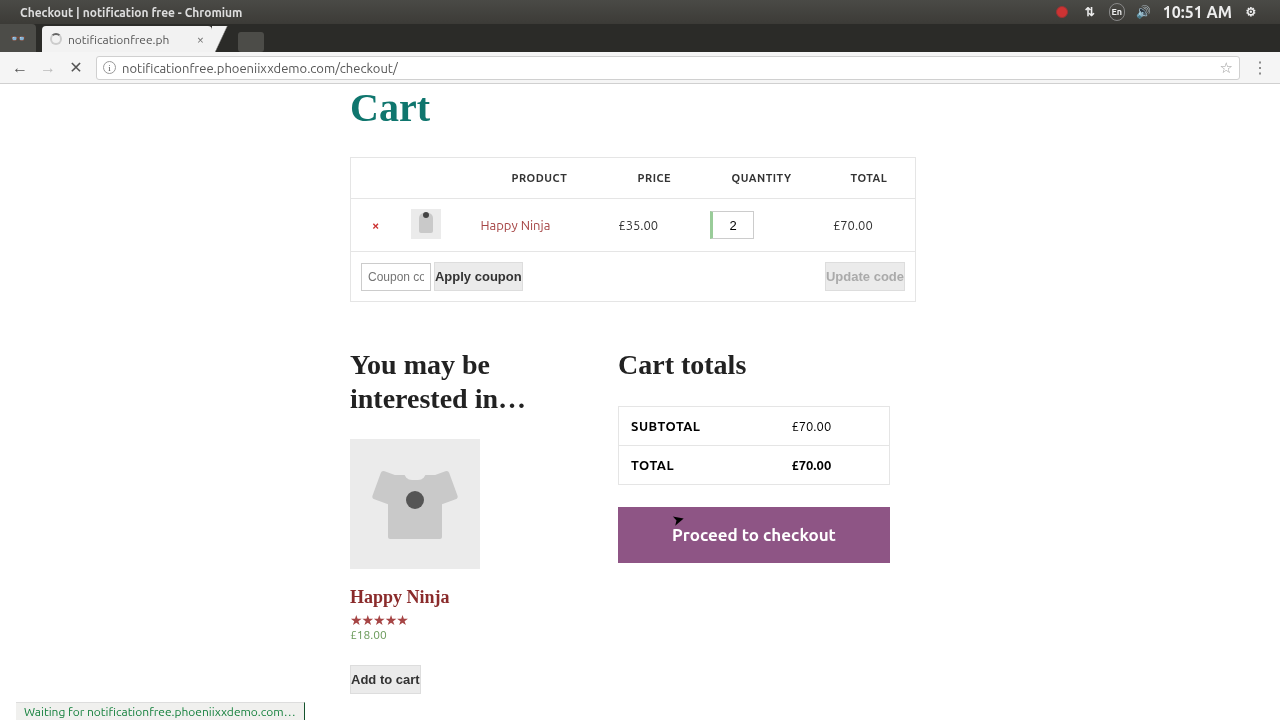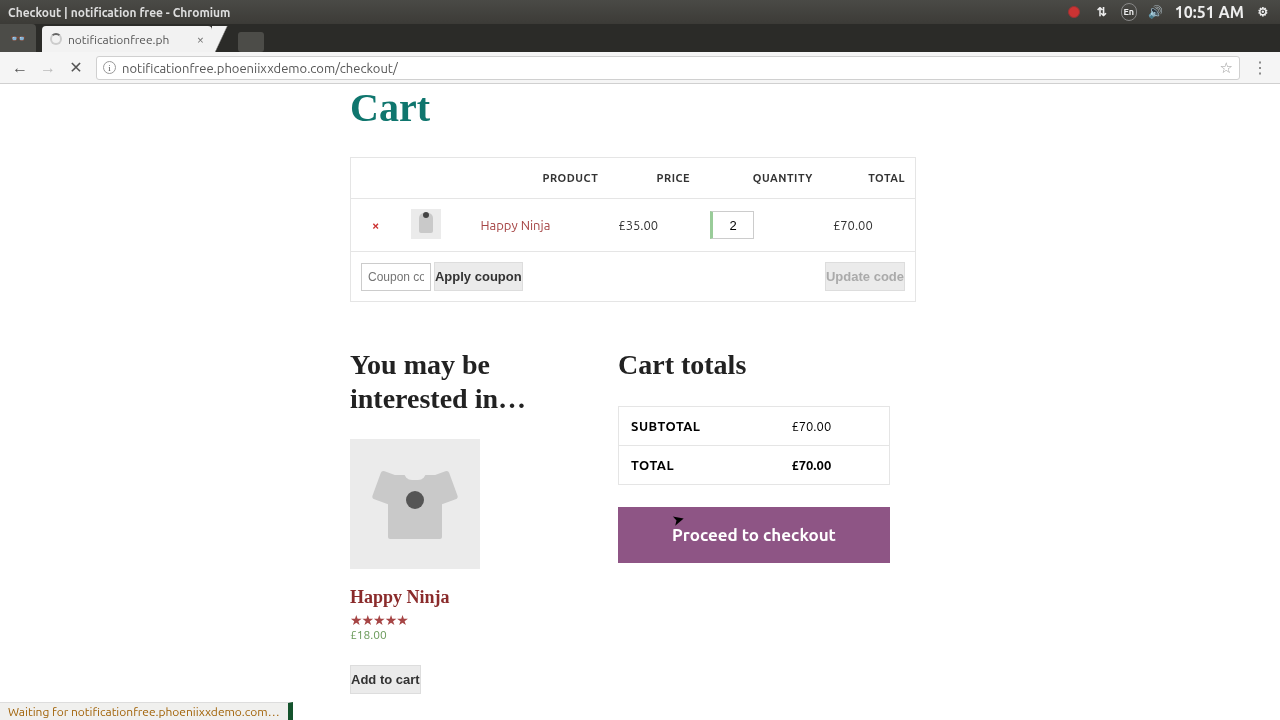--- a/index.html
+++ b/index.html
@@ -1,17 +1,17 @@
 <!DOCTYPE html>
 <html><head>
 <meta charset="utf-8">
 <style>
 *{box-sizing:border-box;margin:0;padding:0}
 body{font-family:Ubuntu,Arial,sans-serif;width:1280px;height:720px;overflow:hidden;background:#fff}
-.titlebar{background:linear-gradient(#4a4a46,#3c3b37);height:24px;display:flex;align-items:center;padding:0 8px;color:#ddd;font-size:12px;font-weight:bold}
+.titlebar{background:linear-gradient(#4a4a46,#3c3b37);height:24px;display:flex;align-items:center;padding:0 20px;color:#ddd;font-size:12px;font-weight:bold}
 .titlebar .spacer{flex:1}
 .sysicon{width:18px;height:18px;margin-left:10px;display:inline-flex;align-items:center;justify-content:center;color:#eee;font-size:12px}
 .rec{width:12px;height:12px;background:#c33;border-radius:50%;border:1px solid #933}
 .tabbar{background:#2b2b28;height:28px;display:flex;align-items:flex-end;padding-left:42px;position:relative}
 .launcher-tab{position:absolute;left:0;top:0;width:36px;height:28px;background:#4c4c48;border-radius:0 4px 0 0;display:flex;align-items:center;justify-content:center;color:#ddd;font-size:13px}
 .tab{background:#f2f2f2;height:26px;border-radius:4px 4px 0 0;display:flex;align-items:center;padding:0 8px;font-size:12px;color:#555;width:170px;position:relative}
 .tab .spinner{width:12px;height:12px;border:2px solid #ccc;border-top-color:#666;border-radius:50%;margin-right:6px}
 .tab .close{color:#777;margin-left:auto;font-size:13px}
 .tab:after{content:"";position:absolute;right:-20px;top:0;width:20px;height:26px;background:linear-gradient(115deg,#f2f2f2 45%,#2b2b28 50%)}
 .newtab{width:26px;height:20px;background:#4c4c48;margin-left:26px;border-radius:3px}
@@ -19,21 +19,21 @@
 .navbtn{width:22px;height:22px;display:flex;align-items:center;justify-content:center;color:#555;margin:0 3px;font-size:16px}
 .navbtn.dim{color:#bbb}
 .urlbox{flex:1;height:24px;border:1px solid #d0d0d0;border-radius:3px;background:#fff;display:flex;align-items:center;padding:0 6px;margin:0 6px;font-size:13px;color:#555}
 .urlbox .inficon{border:1px solid #999;border-radius:50%;width:13px;height:13px;display:inline-flex;align-items:center;justify-content:center;font-size:9px;margin-right:6px;font-family:serif}
 .urlbox .star{margin-left:auto;color:#999;font-size:15px}
 .menubtn{color:#777;font-size:16px;margin:0 6px}
 .content{height:636px;overflow:hidden;background:#fff;position:relative}
 .page{width:570px;margin-left:350px;padding-top:0}
 h1{font-family:Georgia,serif;font-size:40px;color:#0f766e;font-weight:bold;margin-bottom:26px}
 .cart-table{width:566px;border:1px solid #e5e5e5;border-collapse:collapse;font-size:13px}
-.cart-table th{text-align:right;padding:14px 10px;font-size:11px;letter-spacing:0.5px;color:#333;border-bottom:1px solid #e5e5e5}
+.cart-table th{text-align:center;padding:14px 10px;font-size:11px;letter-spacing:0.5px;color:#333;border-bottom:1px solid #e5e5e5}
 .cart-table td{padding:10px;border-bottom:1px solid #e5e5e5;color:#333;vertical-align:middle}
 .remove{color:#c33;font-weight:bold;text-decoration:none}
 .thumb{background:#ebebeb;width:30px;height:30px;position:relative;display:inline-block}
 .thumb:after{content:"";position:absolute;top:4px;left:8px;width:14px;height:20px;background:#c9c9c9;border-radius:5px 5px 2px 2px}
 .thumb:before{content:"";position:absolute;top:3px;left:12px;width:6px;height:6px;background:#444;border-radius:50%;z-index:1}
 .pname{color:#a64545;text-decoration:none;font-size:13px}
 .qty{width:44px;height:28px;border:1px solid #ccc;border-left:3px solid #9c9;text-align:center;font-size:13px}
 .actions{padding:10px}
 .coupon{width:70px;height:28px;border:1px solid #ccc;padding:0 6px;font-size:12px}
 .btn{background:#ebebeb;border:1px solid #ddd;padding:6px 0;font-size:13px;font-weight:bold;color:#333;cursor:pointer}
@@ -54,21 +54,21 @@
 .stars{color:#a64545;font-size:14px;margin-top:4px;letter-spacing:-1px}
 .price{color:#6a9a5a;font-size:12px;margin-top:0}
 .addcart{margin-top:24px;display:inline-block}
 .totals{width:272px}
 .totals-tbl{width:100%;border:1px solid #e5e5e5;margin-top:24px;font-size:13px;border-collapse:collapse}
 .totals-tbl th{text-align:left;padding:12px;font-size:13px;letter-spacing:0.5px;border-bottom:1px solid #e5e5e5}
 .totals-tbl td{padding:12px;border-bottom:1px solid #e5e5e5}
 .totals-tbl tr:last-child td,.totals-tbl tr:last-child th{font-weight:bold}
 .checkout{background:#8e5585;color:#fff;text-align:center;height:56px;display:flex;align-items:center;justify-content:center;font-size:17px;font-weight:bold;margin-top:22px;cursor:pointer;position:relative}
 .cursor{position:absolute;left:55px;top:5px;font-size:13px;color:#000;transform:rotate(-15deg)}
-.status{position:absolute;bottom:0;left:0;background:#f0f0ee;border-top:1px solid #ddd;border-right:5px solid #14532d;padding:2px 8px;font-size:12px;color:#a16207}
+.status{position:absolute;bottom:0;left:16px;background:#f0f0ee;border-top:1px solid #ddd;border-right:1px solid #14532d;padding:2px 8px;font-size:12px;color:#15803d}
 </style>
 </head>
 <body>
 
 <div class="titlebar">
   <span>Checkout | notification free - Chromium</span>
   <span class="spacer"></span>
   <span class="sysicon">
       <span class="rec"></span>
     </span>

